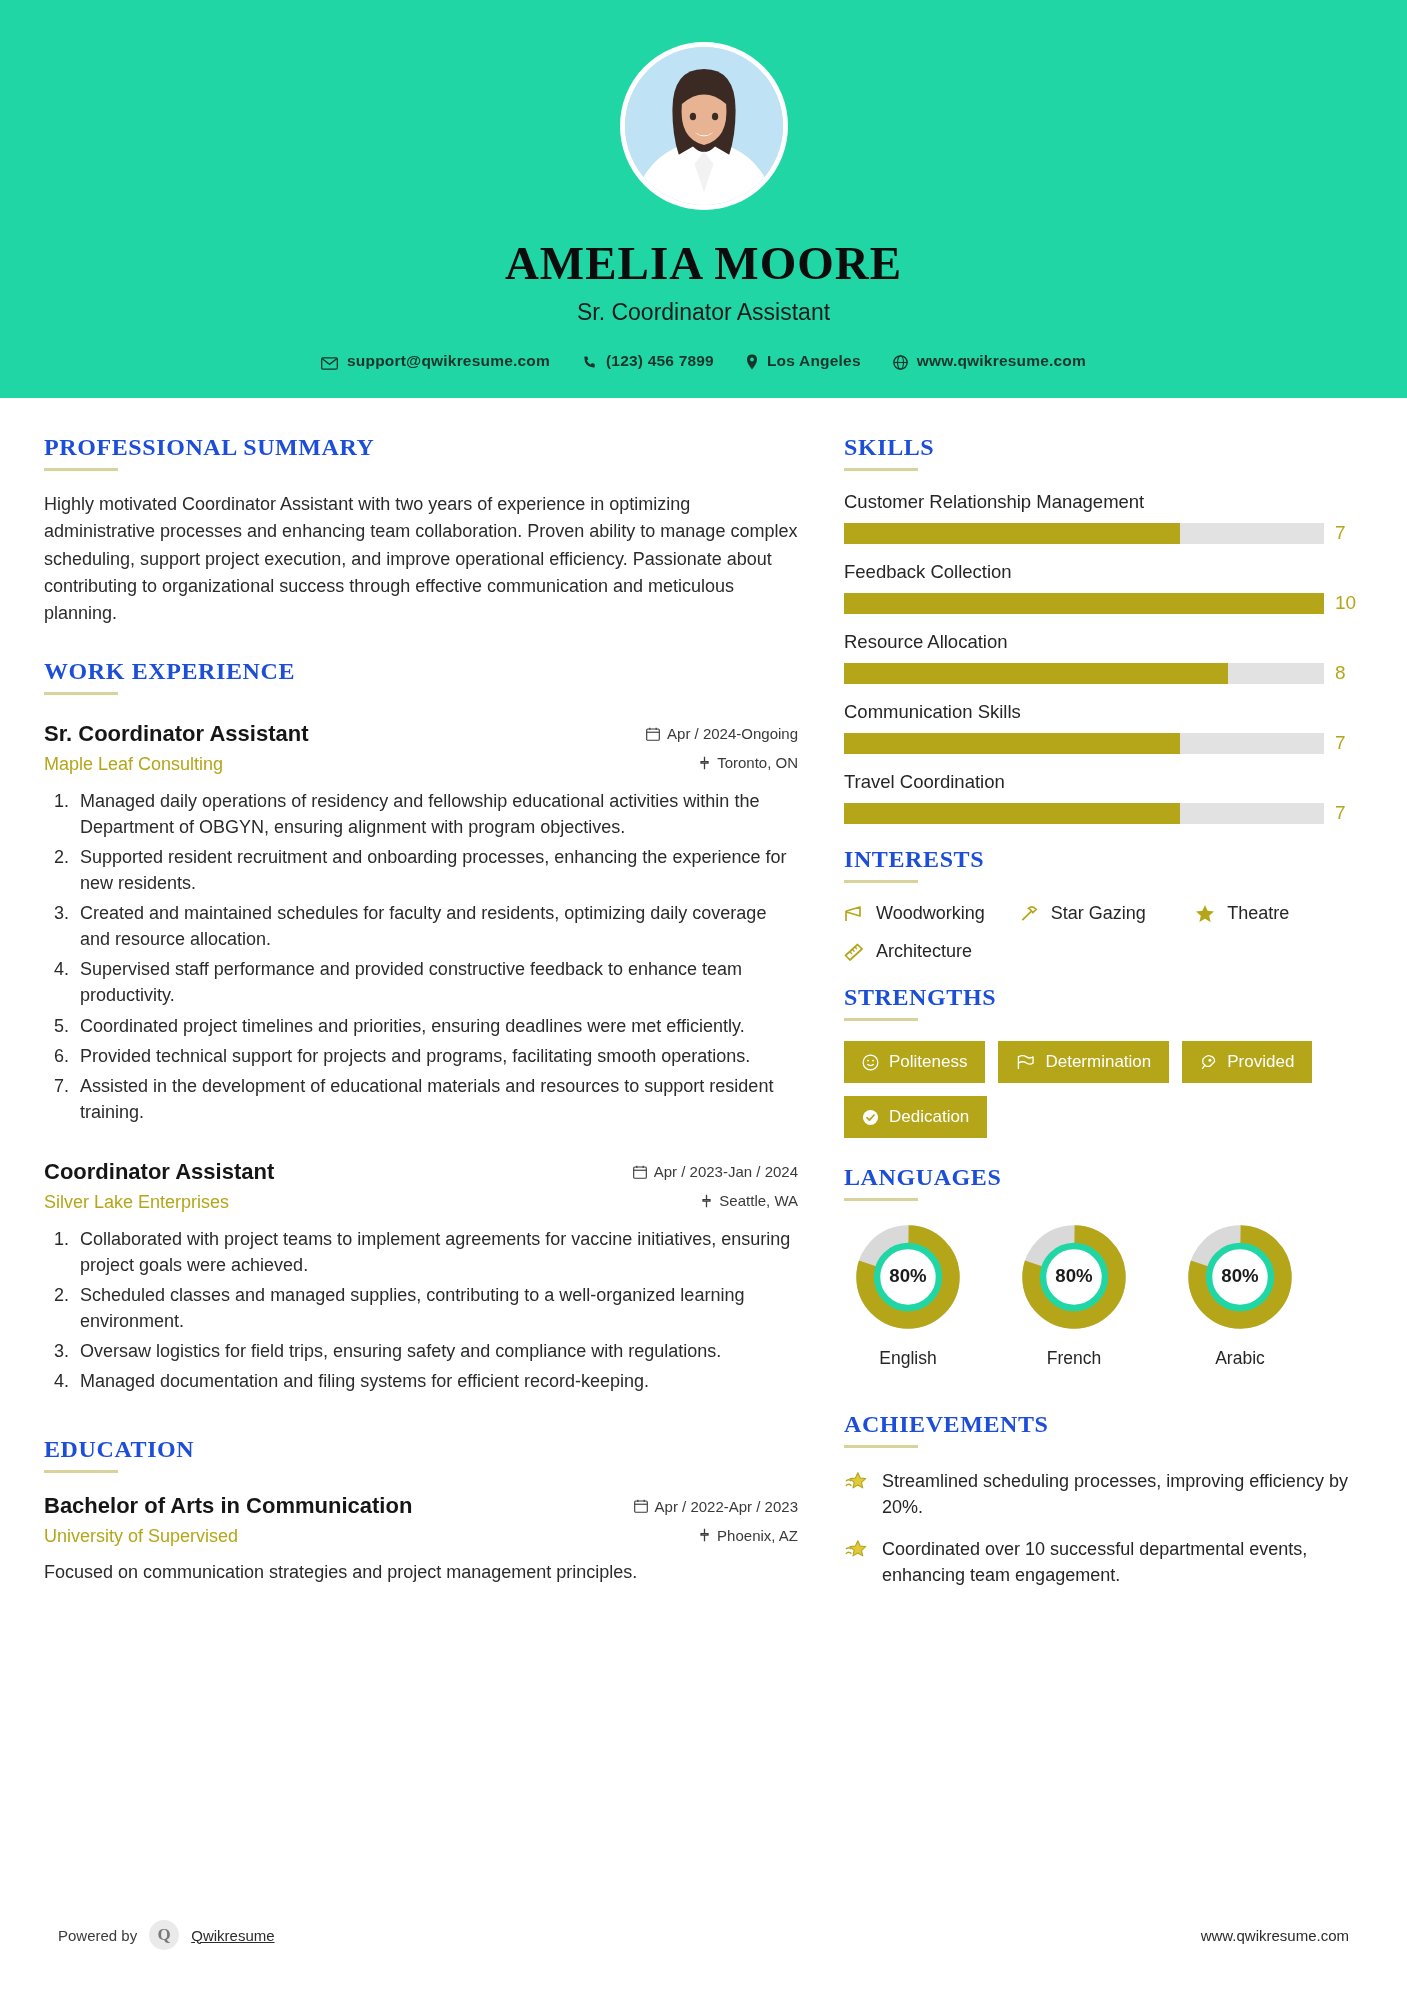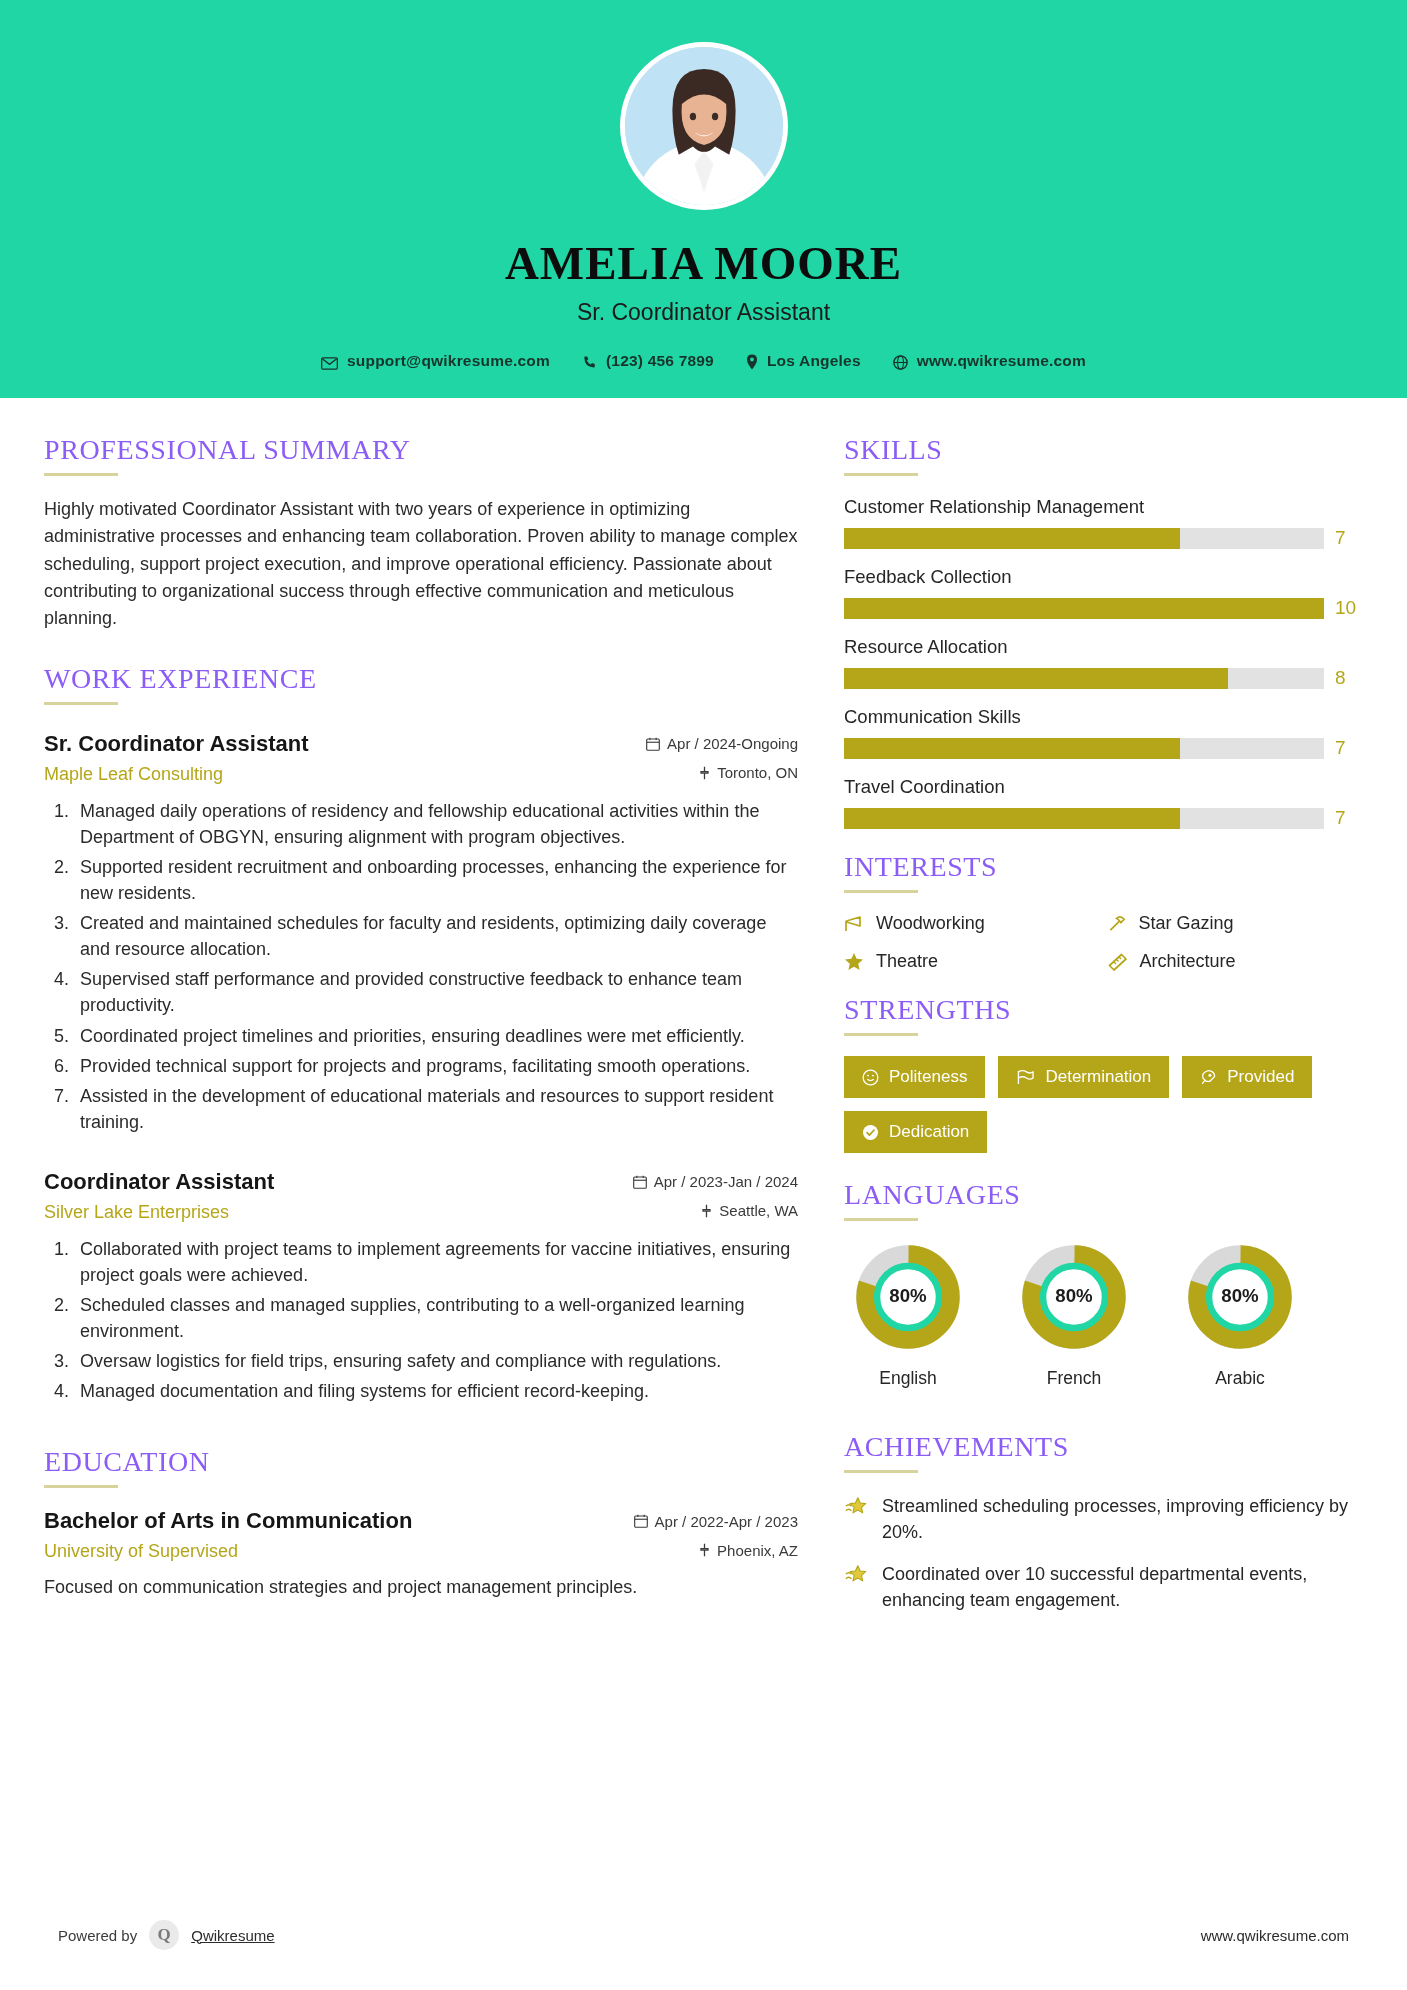--- a/index.html
+++ b/index.html
@@ -63,24 +63,24 @@
   .body-cols {
     display: flex;
     padding: 0 44px;
     gap: 0;
   }
   .col-left { width: 800px; padding-right: 46px; padding-top: 36px; }
   .col-right { width: 519px; padding-top: 36px; }
 
   .sec-title {
     font-family: "Liberation Serif", serif;
-    font-weight: normal;
-    font-size: 28px;
+    font-weight: bold;
+    font-size: 24px;
     letter-spacing: .6px;
-    color: #8b5cf6;
+    color: #1d4ed8;
     text-transform: uppercase;
     margin: 0 0 7px 0;
   }
   .sec-rule { height: 3px; width: 74px; background: #d8d39a; margin-bottom: 20px; }
 
   .summary {
     font-size: 18px;
     line-height: 1.52;
     color: #2b2b2b;
   }
@@ -107,21 +107,21 @@
   
   .skill { margin-bottom: 17px; }
   .skill-name { font-size: 18.5px; color: #262626; margin-bottom: 9px; }
   .skill-bar-row { display: flex; align-items: center; gap: 11px; }
   .bar-track { flex: 1; height: 21px; background: #e2e2e2; position: relative; }
   .bar-fill { height: 100%; background: #b5a619; }
   .bar-val { font-size: 19px; color: #b5a619; width: 28px; }
 
   .interests-grid {
     display: grid;
-    grid-template-columns: 1fr 1fr;
+    grid-template-columns: 1fr 1fr 1fr;
     row-gap: 17px;
     column-gap: 8px;
     margin-bottom: 8px;
   }
   .interest { display: flex; align-items: center; gap: 12px; font-size: 18px; color: #262626; }
 
   .strengths-wrap { display: flex; flex-wrap: wrap; gap: 13px; }
   .strength {
     background: #b5a619;
     color: #fff;

